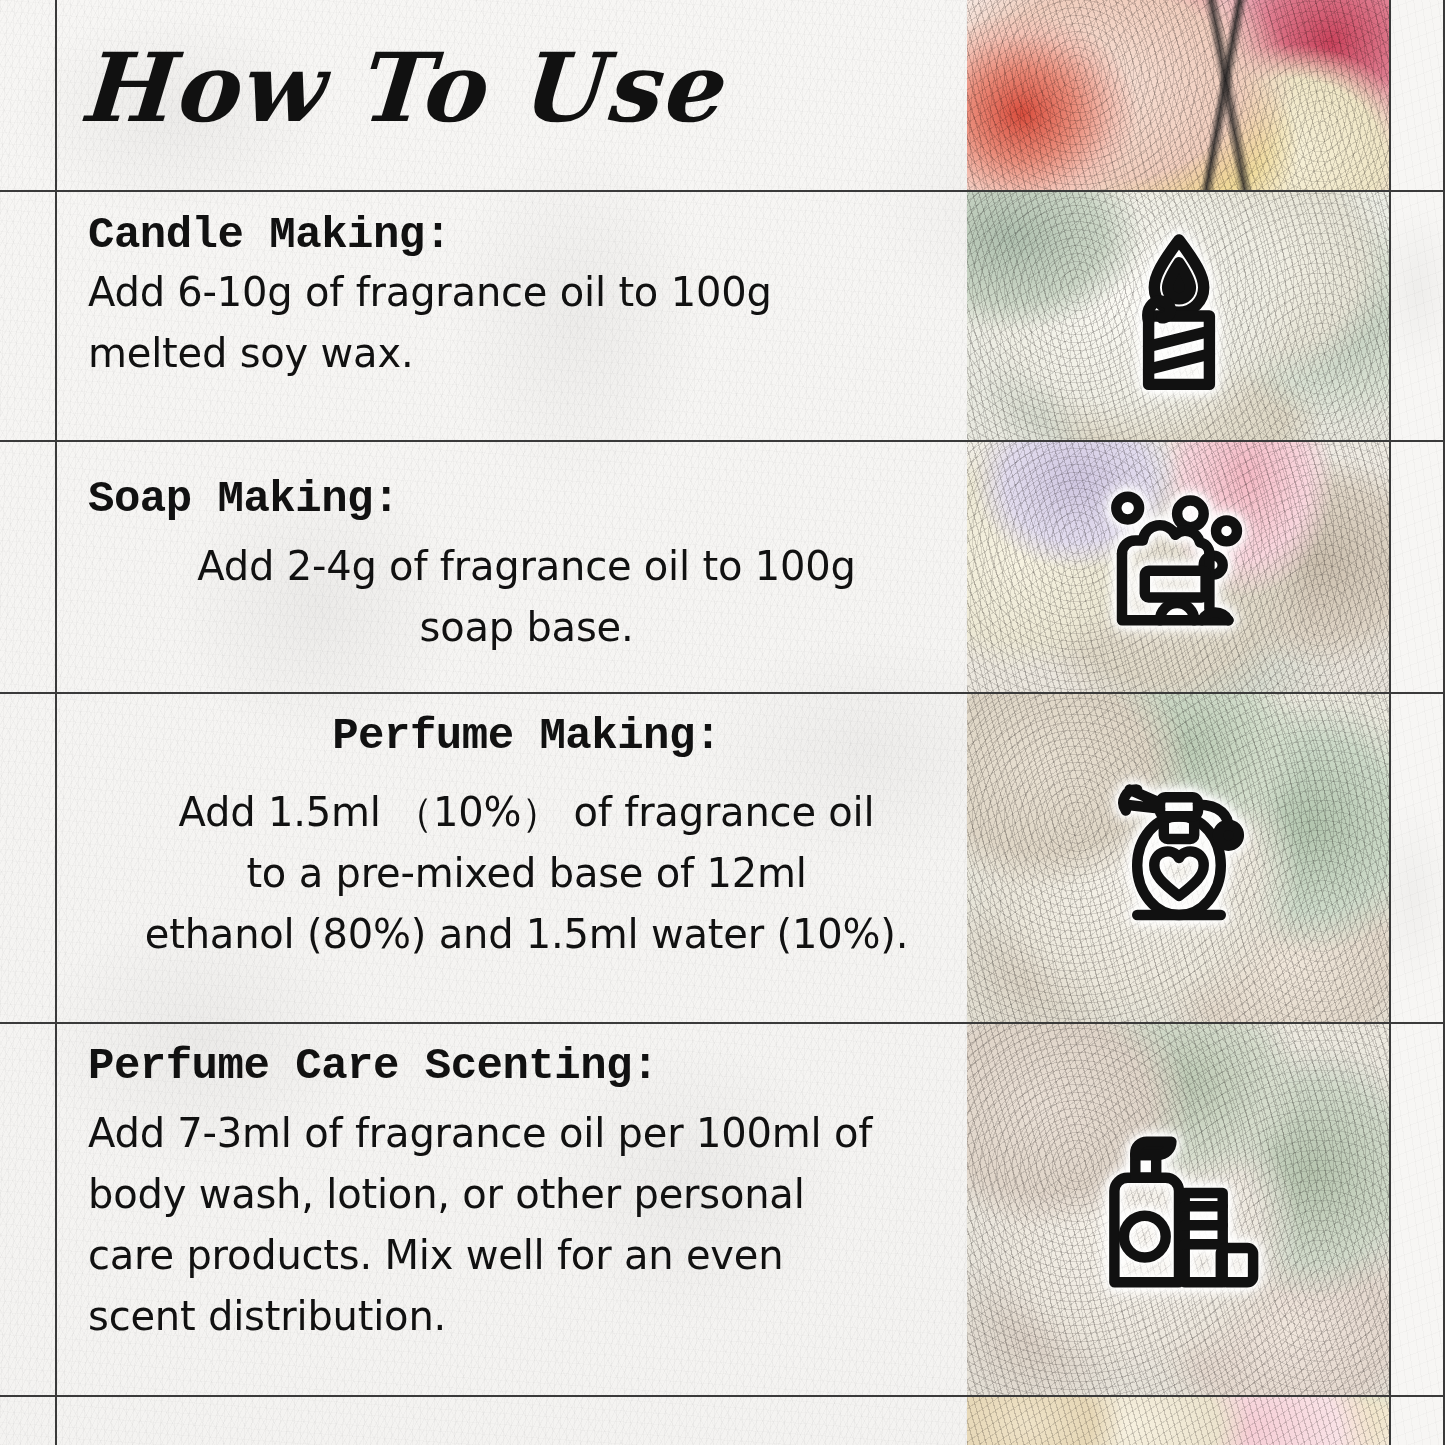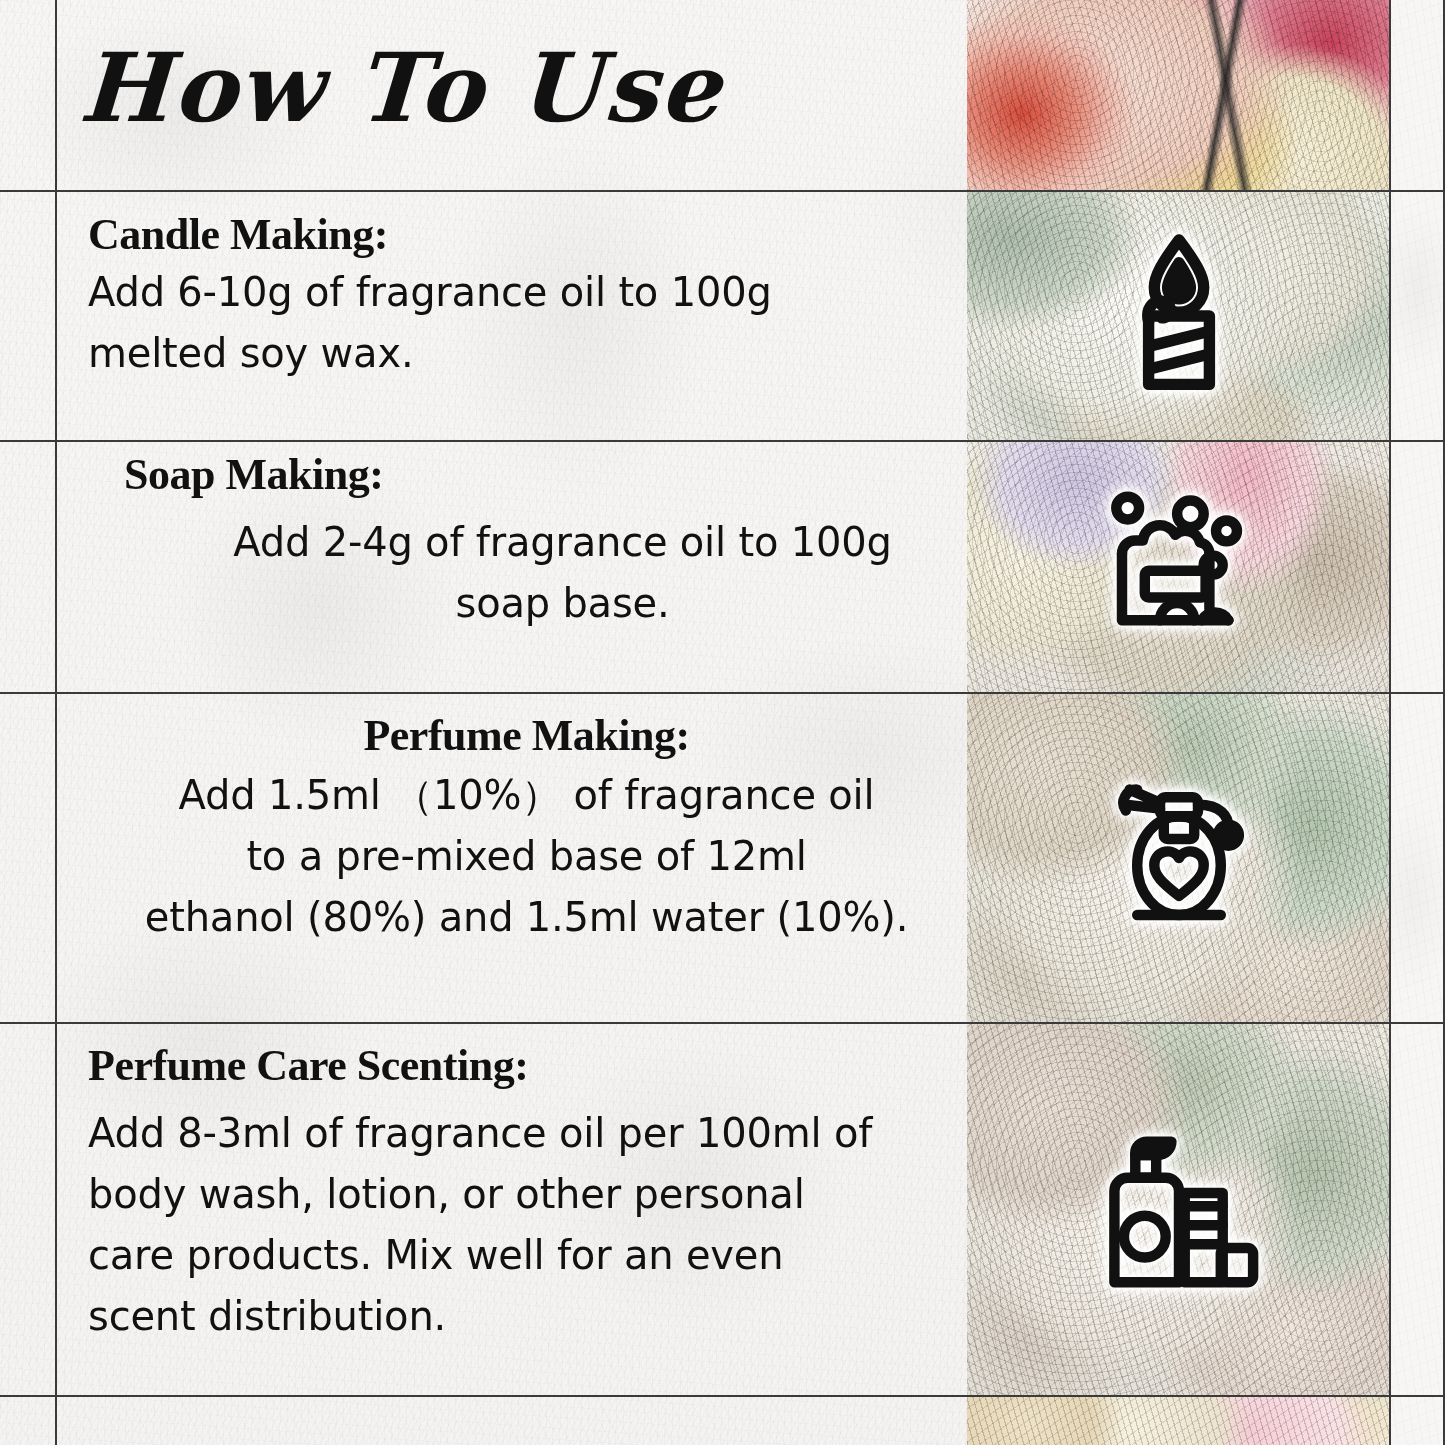--- a/index.html
+++ b/index.html
@@ -147,21 +147,21 @@
   .row{position:absolute;left:57px;width:908px;}
   .title{
     position:absolute;left:88px;top:40px;
     font-family:"DejaVu Serif", serif;
     font-style:italic;font-weight:700;
     font-size:95px;line-height:1.0;letter-spacing:2px;
     color:#111;white-space:nowrap;
     transform:skewX(-6deg);
   }
   .sec-head{
-    font-family:Liberation Serif, serif;
+    font-family:Liberation Mono, monospace;
     font-weight:700;font-size:44px;line-height:1.05;
     color:#111;letter-spacing:-0.5px;
     margin:0 0 4px 0;
   }
   .sec-body{
     font-family:"DejaVu Sans", sans-serif;
     font-weight:400;font-size:40px;line-height:1.52;
     color:#111;letter-spacing:-0.2px;
     margin:0;white-space:pre-line;
   }
@@ -290,34 +290,34 @@
   <div class="hline" style="top:1395px;"></div>
 
   <div class="title">How To Use</div>
 
   <div class="row" style="top:212px;">
     <h2 class="sec-head" style="margin-left:31px;">Candle Making:</h2>
     <p class="sec-body" style="margin-left:31px;">Add 6-10g of fragrance oil to 100g
 melted soy wax.</p>
   </div>
 
-  <div class="row" style="top:452px;padding-left:36px;">
+  <div class="row" style="top:476px;">
     <h2 class="sec-head" style="margin-left:31px;">Soap Making:</h2>
     <p class="sec-body" style="margin-left:31px;margin-top:14px;text-align:center;">Add 2-4g of fragrance oil to 100g
 soap base.</p>
   </div>
 
   <div class="row" style="top:713px;text-align:center;">
     <h2 class="sec-head" style="margin-left:31px;">Perfume Making:</h2>
-    <p class="sec-body" style="margin-left:31px;margin-top:6px;">Add 1.5ml （10%） of fragrance oil
+    <p class="sec-body" style="margin-left:31px;margin-top:23px;">Add 1.5ml （10%） of fragrance oil
 to a pre-mixed base of 12ml
 ethanol (80%) and 1.5ml water (10%).</p>
   </div>
 
   <div class="row" style="top:1043px;">
     <h2 class="sec-head" style="margin-left:31px;">Perfume Care Scenting:</h2>
-    <p class="sec-body" style="margin-left:31px;margin-top:14px;">Add 8-3ml of fragrance oil per 100ml of
+    <p class="sec-body" style="margin-left:31px;margin-top:14px;">Add 7-3ml of fragrance oil per 100ml of
 body wash, lotion, or other personal
 care products. Mix well for an even
 scent distribution.</p>
   </div>
 
 </div>
 
 </body></html>

